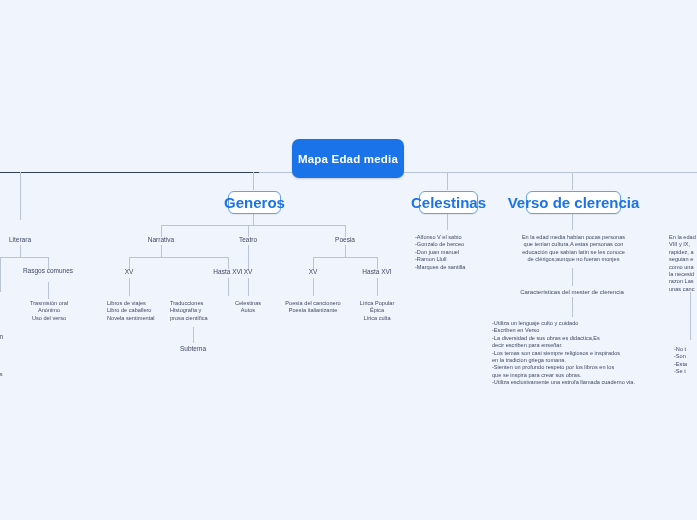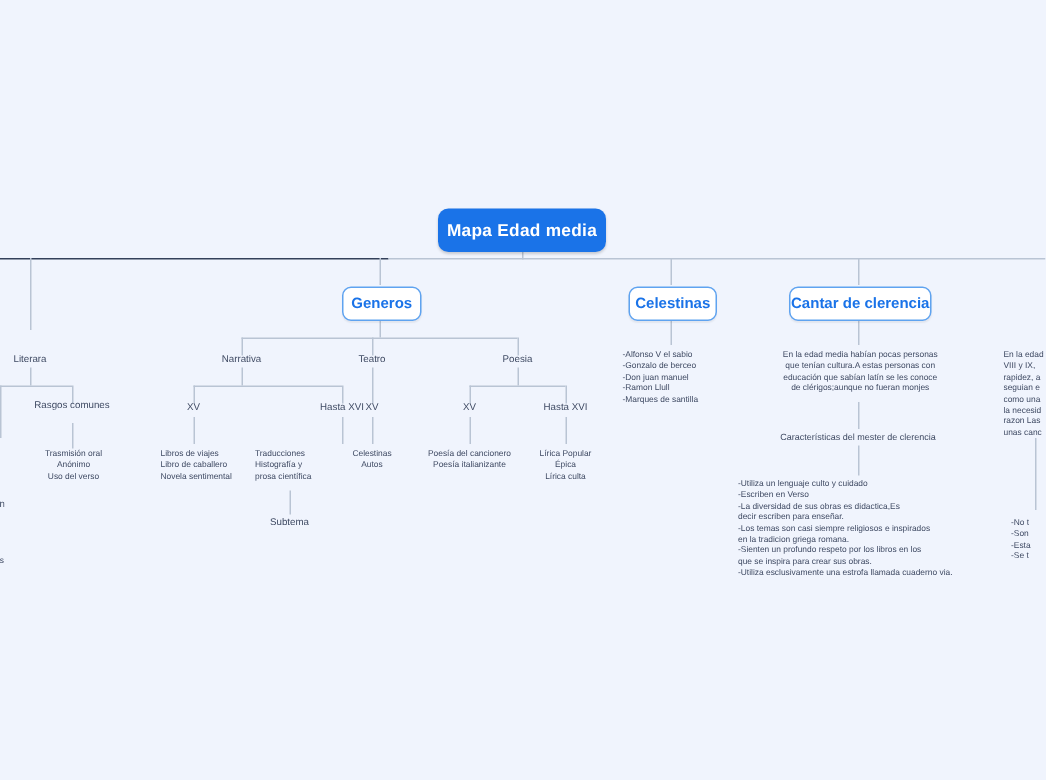--- a/index.html
+++ b/index.html
@@ -31,21 +31,21 @@
     box-shadow:0 1px 2px rgba(0,0,0,.18);
     white-space:nowrap;
   }
   
   .l1-node{
     position:absolute;
     background:#ffffff;
     color:#1a73e8;
     border:1.6px solid #5fa3f0;
     border-radius:6px;
-    font-size:10px;
+    font-size:15px;
     font-weight:bold;
     display:flex;align-items:center;justify-content:center;
     white-space:nowrap;
     box-shadow:0 1px 1px rgba(0,0,0,.06);
   }
   
   .lbl{
     position:absolute;
     color:#3f4a63;
     font-size:6.5px;
@@ -110,27 +110,27 @@
   <div class="ln v" style="left:377px;top:278px;height:18px;"></div>
 
   <div class="ln v" style="left:447px;top:212px;height:18px;"></div>
 
   <div class="ln v" style="left:572px;top:212px;height:18px;"></div>
   <div class="ln v" style="left:572px;top:268px;height:18px;"></div>
   <div class="ln v" style="left:572px;top:297px;height:20px;"></div>
 
   <div class="ln v" style="left:690px;top:292px;height:48px;"></div>
 
-  <div class="root-node" style="left:292px;top:139px;width:112px;height:29px;">Mapa Edad media</div>
+  <div class="root-node" style="left:292px;top:139px;width:112px;height:39px;">Mapa Edad media</div>
 
   <div class="l1-node" style="left:228px;top:191px;width:51px;height:21px;">Generos</div>
 
   <div class="l1-node" style="left:419px;top:191px;width:57px;height:21px;">Celestinas</div>
 
-  <div class="l1-node" style="left:526px;top:191px;width:93px;height:21px;">Cantar de clerencia</div>
+  <div class="l1-node" style="left:526px;top:191px;width:93px;height:21px;">Verso de clerencia</div>
 
   <div class="lbl c" style="left:20px;top:236px;">Literara</div>
 
   <div class="lbl c" style="left:48px;top:267px;">Rasgos comunes</div>
 
   <div class="para c" style="left:14px;top:300px;width:70px;white-space:pre-line;">Trasmisión oral
 Anónimo
 Uso del verso</div>
 
   <div class="lbl l clip" style="left:-4px;top:333px;">en</div>

